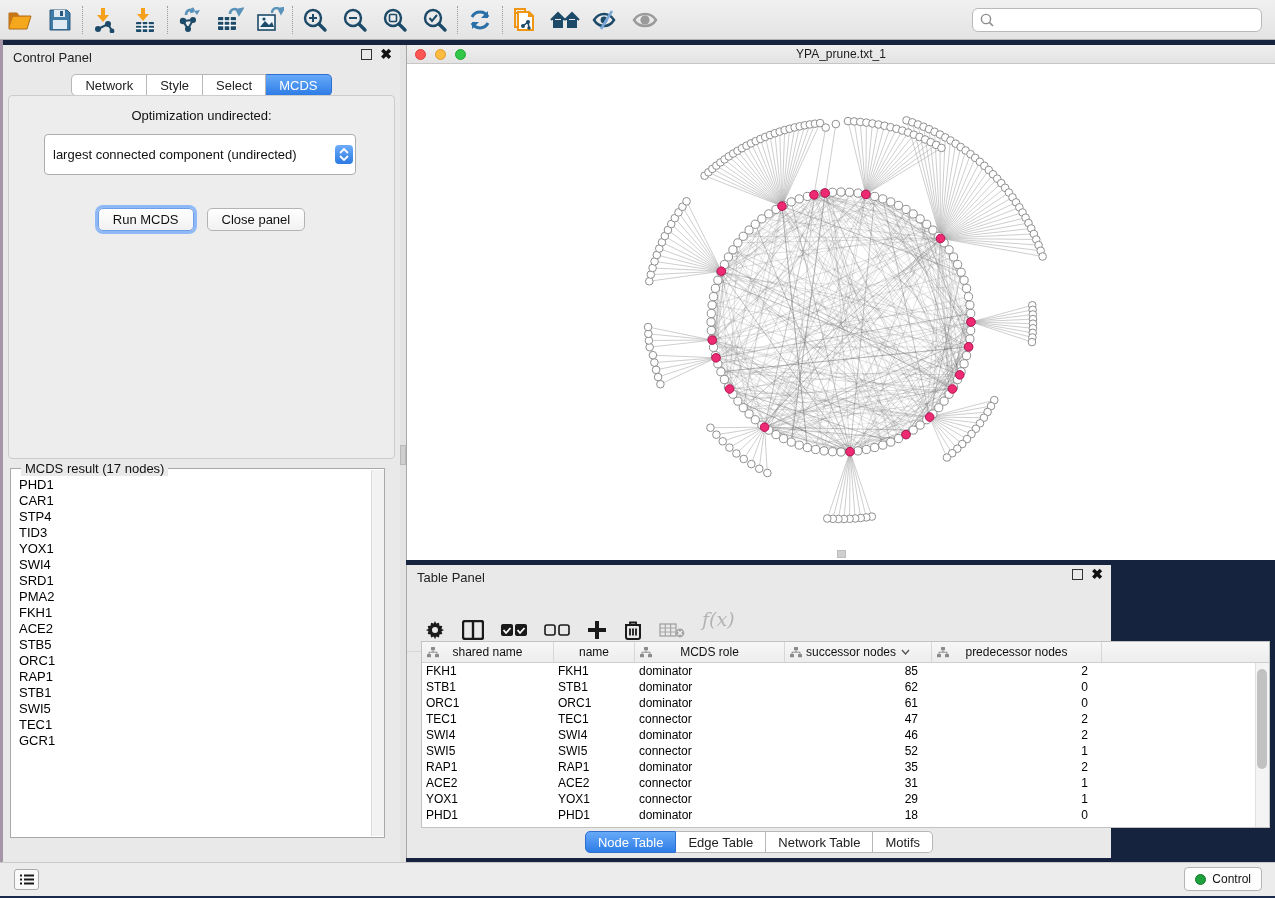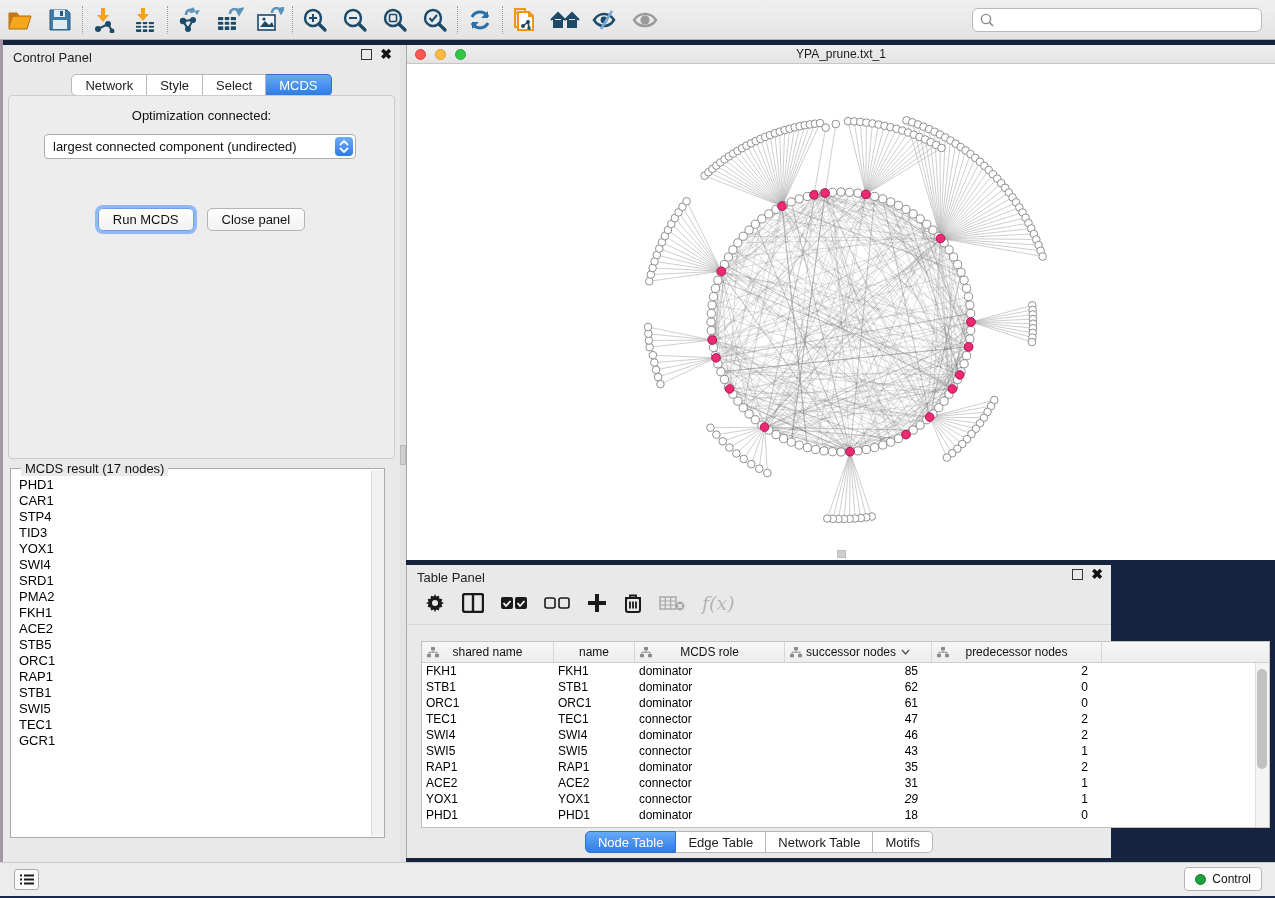--- a/index.html
+++ b/index.html
@@ -32,21 +32,21 @@
   .seg-tabs { position:absolute; top:29px; left:0; width:100%; display:flex; justify-content:center; }
   .seg-tab { font-size:13px; padding:3px 13px; background:#fff; border:1px solid #b7b7b7; border-left:none;
     color:#222; height:22px; display:flex; align-items:center; }
   .seg-tab:first-child { border-left:1px solid #b7b7b7; border-radius:5px 0 0 5px; }
   .seg-tab:last-child { border-radius:0 5px 5px 0; }
   .seg-tab.active { background:linear-gradient(#66aaf8,#2e7ce6); border-color:#2e6fd0; color:#fff; }
 
   .cp-card { position:absolute; left:5px; top:50px; width:387px; height:364px; background:#ededed;
     border:1px solid #cccccc; border-radius:4px; }
   .opt-label { position:absolute; top:63px; width:100%; text-align:center; font-size:13px; color:#111; }
-  .criterion { position:absolute; left:41px; top:89px; width:312px; height:25px; background:#fff;
+  .criterion { position:absolute; left:41px; top:89px; width:312px; height:41px; background:#fff;
     border:1px solid #adadad; border-radius:4px; display:flex; align-items:center; font-size:13px; color:#111; }
   .criterion .val { flex:1; padding-left:8px; white-space:nowrap; }
   .criterion .stepper { width:18px; height:19px; margin-right:2px; border-radius:4px;
     background:linear-gradient(#6cacf9,#2d7ae4); display:flex; flex-direction:column; align-items:center; justify-content:center; gap:1px; }
   .cp-buttons { position:absolute; top:123px; left:0; width:100%; display:flex; justify-content:center; gap:13px;margin-top:40px; }
   .push-btn { height:23px; background:linear-gradient(#ffffff,#f1f1f1); border:1px solid #b4b4b4; border-radius:5px;
     font-size:13px; color:#111; padding:0 14px; display:flex; align-items:center; font-family:"Liberation Sans",sans-serif; }
   .push-btn.focused { box-shadow:0 0 0 3px rgba(92,156,250,.65); border-color:#6f9ee8; }
 
   .group-box { position:absolute; left:7px; top:423px; width:375px; height:370px;
@@ -63,21 +63,21 @@
   .traffic { position:absolute; left:8px; top:4px; display:flex; gap:9px; }
   .tl { width:11px; height:11px; border-radius:50%; }
   .net-title { font-size:12px; color:#1c1c1c; }
   .net-canvas { position:absolute; left:0; top:19px; width:869px; height:496px; }
   .h-splitter-handle { position:absolute; left:430px; bottom:2px; width:9px; height:8px; background:#cfcfcf; border:1px solid #bdbdbd; }
   .v-splitter { position:absolute; left:400px; top:45px; width:6px; height:817px; background:#e3e3e3; }
   .v-splitter .grip { position:absolute; left:0; top:400px; width:6px; height:20px; background:#cfcfcf; border:1px solid #b9b9b9; }
 
   
   .tpanel { position:absolute; left:406px; top:565px; width:705px; height:293px; background:#e9e9e9; border-left:1px solid #a8a8a8; }
-  .t-toolbar { position:absolute; left:0; top:16px; width:100%; height:44px; display:flex; align-items:center; padding-left:18px; gap:17px;
+  .t-toolbar { position:absolute; left:0; top:43px; width:100%; height:44px; display:flex; padding-left:18px; gap:17px;
     border-bottom:1px solid #d6d6d6; }
   .t-icon { display:flex; align-items:center; justify-content:center; }
   .fx-label { font-family:"DejaVu Serif", serif; font-style:italic; font-size:19px; color:#b3b3b3; }
 
   .ntable { position:absolute; left:14px; top:76px; width:849px; height:187px; background:#fff; border:1px solid #c2c2c2; overflow:hidden; }
   .thead { display:flex; height:21px; background:linear-gradient(#f7f7f7,#ededed); border-bottom:1px solid #cfcfcf; }
   .th { position:relative; border-right:1px solid #d7d7d7; display:flex; align-items:center; justify-content:center;
        font-size:12px; color:#111; }
   .th .attr-ic { position:absolute; left:5px; top:5px; }
   .tbody .tr { display:flex; height:16px; }
@@ -263,21 +263,21 @@
         <span class="close-x">✖</span>
       </span>
     </div>
     <div class="seg-tabs" id="cp-tabs">
         <div class="seg-tab">Network</div>
         <div class="seg-tab">Style</div>
         <div class="seg-tab">Select</div>
         <div class="seg-tab active">MCDS</div>
       </div>
     <div class="cp-card"></div>
-    <div class="opt-label">Optimization connected:</div>
+    <div class="opt-label">Optimization undirected:</div>
     <div class="criterion">
       <span class="val">largest connected component (undirected)</span>
       <span class="stepper">
         <svg width="10" height="6" viewBox="0 0 10 6">
             <path d="M1 5 L5 1 L9 5" stroke="#fff" stroke-width="1.8" fill="none"></path>
           </svg>
         <svg width="10" height="6" viewBox="0 0 10 6">
             <path d="M1 1 L5 5 L9 1" stroke="#fff" stroke-width="1.8" fill="none"></path>
           </svg>
       </span>
@@ -1283,42 +1283,42 @@
             <div class="td" style="width: 132px;">SWI4</div>
             <div class="td" style="width: 81px;">SWI4</div>
             <div class="td" style="width: 150px;">dominator</div>
             <div class="td num" style="width: 147px;">46</div>
             <div class="td num" style="width: 170px;">2</div>
           </div>
           <div class="tr">
             <div class="td" style="width: 132px;">SWI5</div>
             <div class="td" style="width: 81px;">SWI5</div>
             <div class="td" style="width: 150px;">connector</div>
-            <div class="td num" style="width: 147px;">43</div>
+            <div class="td num" style="width: 147px;">52</div>
             <div class="td num" style="width: 170px;">1</div>
           </div>
           <div class="tr">
             <div class="td" style="width: 132px;">RAP1</div>
             <div class="td" style="width: 81px;">RAP1</div>
             <div class="td" style="width: 150px;">dominator</div>
             <div class="td num" style="width: 147px;">35</div>
             <div class="td num" style="width: 170px;">2</div>
           </div>
           <div class="tr">
             <div class="td" style="width: 132px;">ACE2</div>
             <div class="td" style="width: 81px;">ACE2</div>
             <div class="td" style="width: 150px;">connector</div>
             <div class="td num" style="width: 147px;">31</div>
             <div class="td num" style="width: 170px;">1</div>
           </div>
           <div class="tr">
             <div class="td" style="width: 132px;">YOX1</div>
             <div class="td" style="width: 81px;">YOX1</div>
             <div class="td" style="width: 150px;">connector</div>
-            <div class="td num" style="width: 147px; font-style: italic;">29</div>
+            <div class="td num" style="width: 147px;">29</div>
             <div class="td num" style="width: 170px;">1</div>
           </div>
           <div class="tr">
             <div class="td" style="width: 132px;">PHD1</div>
             <div class="td" style="width: 81px;">PHD1</div>
             <div class="td" style="width: 150px;">dominator</div>
             <div class="td num" style="width: 147px;">18</div>
             <div class="td num" style="width: 170px;">0</div>
           </div>
         </div>

